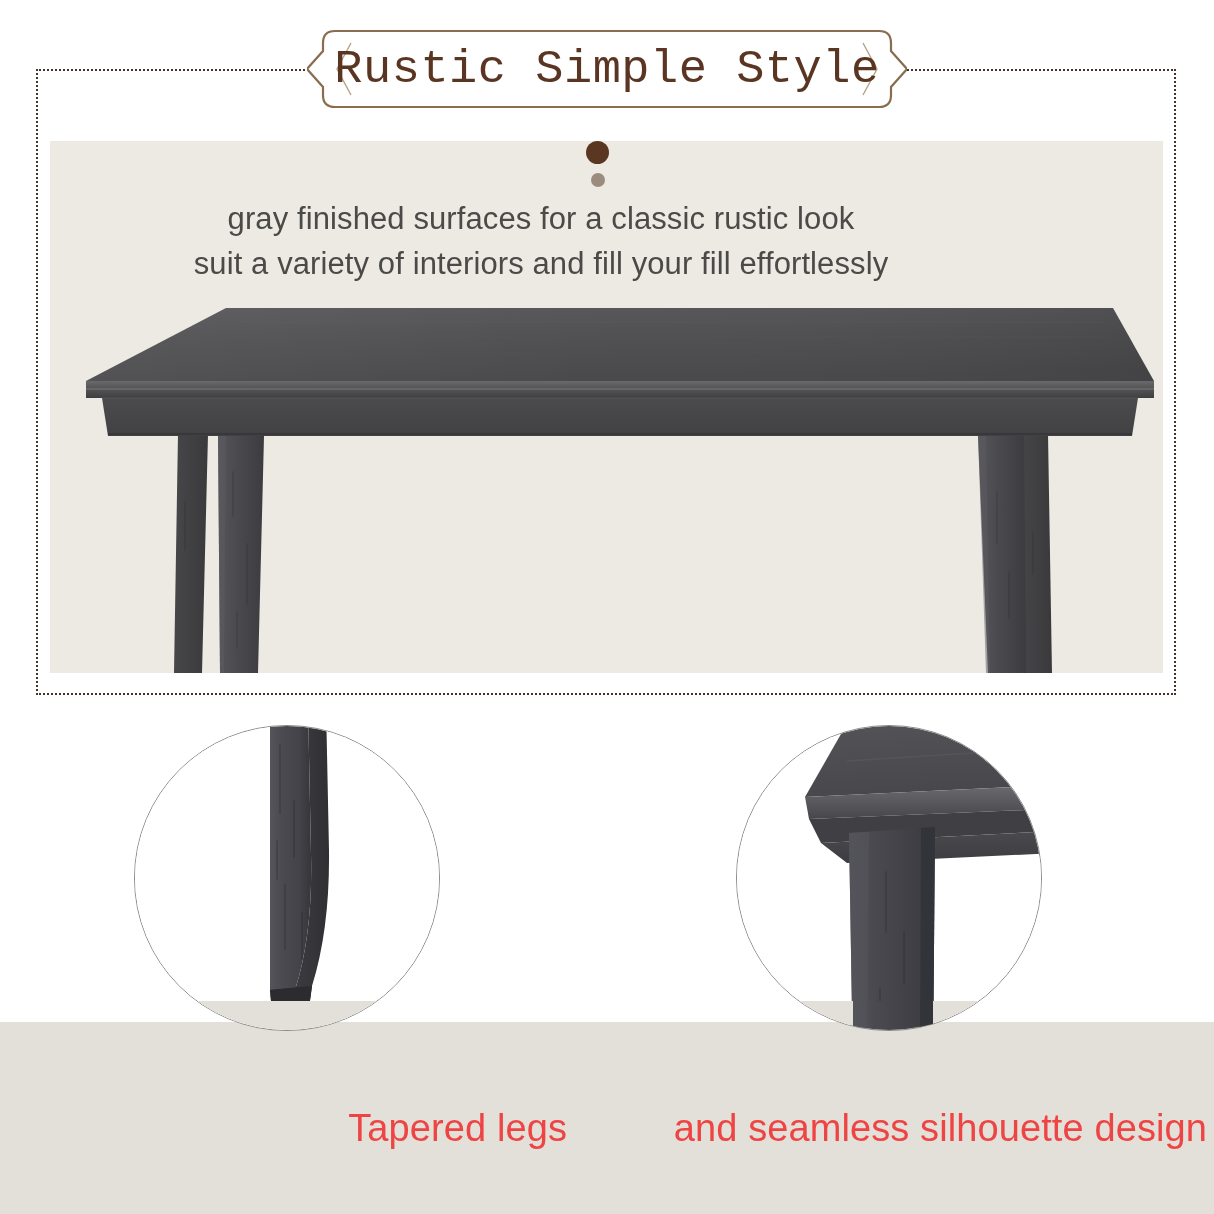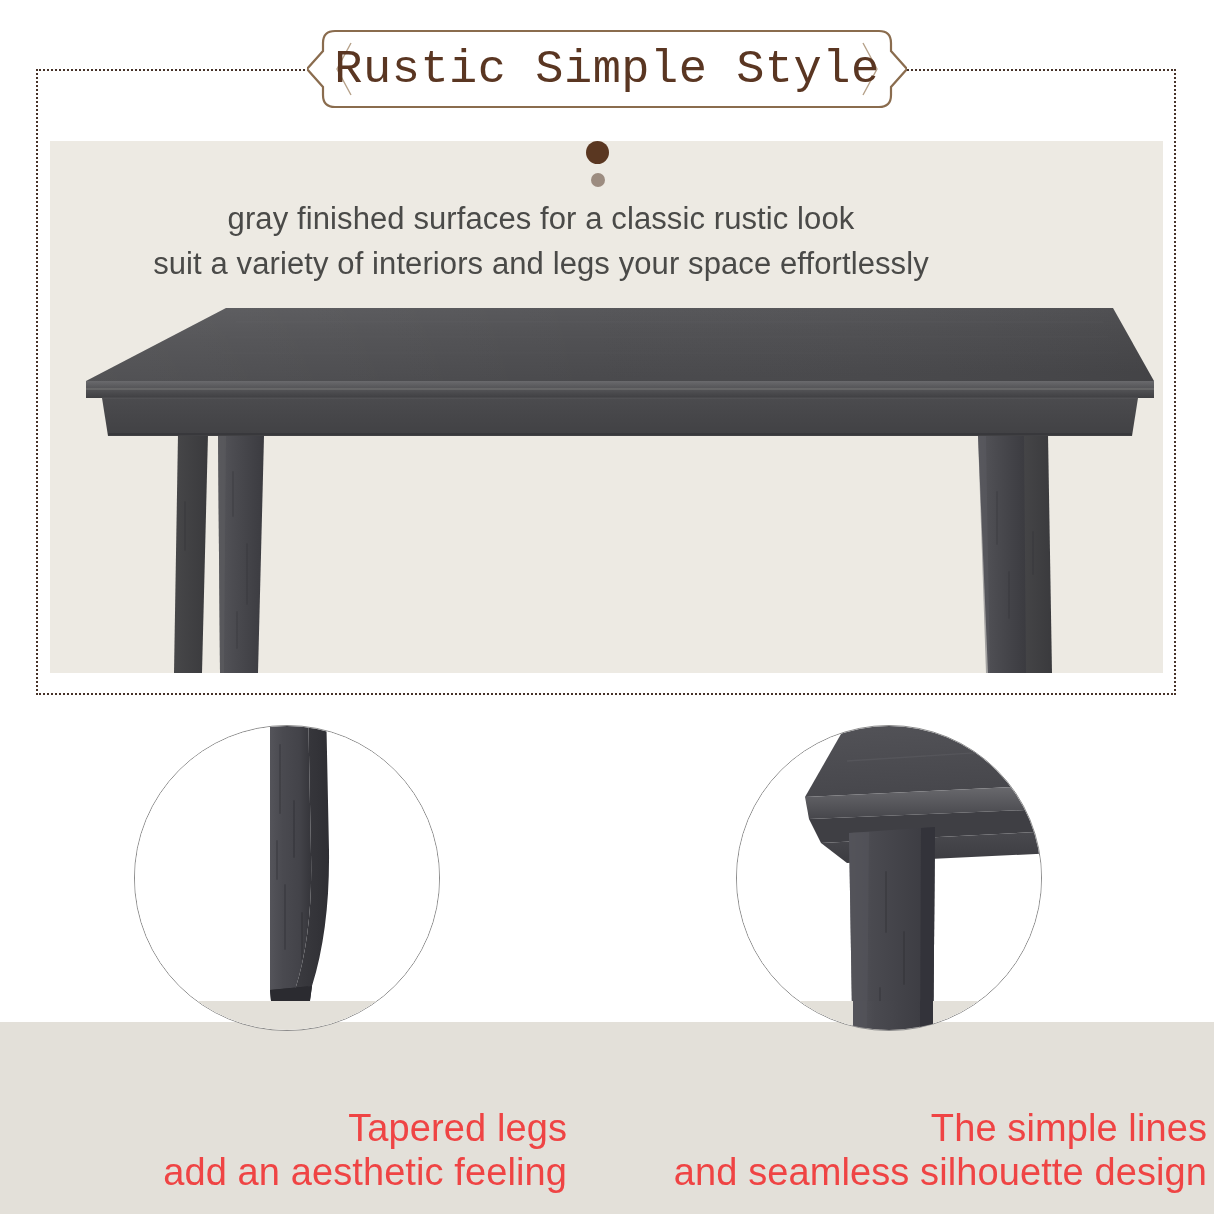--- a/index.html
+++ b/index.html
@@ -231,21 +231,21 @@
       <rect x="982" y="390" width="2" height="44" rx="1"></rect>
     </g>
   </svg>
 </div>
 
 <div class="dot-big"></div>
 <div class="dot-small"></div>
 
 <div class="hero-copy">
   <div>gray finished surfaces for a classic rustic look</div>
-  <div>suit a variety of interiors and legs your space effortlessly</div>
+  <div>suit a variety of interiors and fill your fill effortlessly</div>
 </div>
 
 <div class="title-badge">
   <div class="badge-frame">
     <svg width="600" height="88" viewBox="0 0 600 88" xmlns="http://www.w3.org/2000/svg">
 
       <path d="M28 6 L572 6 Q584 6 584 18 L584 26 L600 44 L584 62 L584 70
                Q584 82 572 82 L28 82 Q16 82 16 70 L16 62 L0 44 L16 26 L16 18
                Q16 6 28 6 Z" fill="#ffffff" stroke="#8a6c4e" stroke-width="2.2"></path>
 
@@ -343,19 +343,17 @@
       <rect x="0" y="300" width="400" height="70" fill="#e3e0d9"></rect>
       <path d="M156 300 L236 300 L236 370 L156 370 Z" fill="url(#legZoom2)"></path>
       <path d="M156 300 L170 300 L170 370 L156 370 Z" fill="#53535a" opacity="0.75"></path>
       <path d="M223 300 L236 300 L236 370 L223 370 Z" fill="#33333a"></path>
     </svg>
   </div>
 </div>
 
 <div class="caption caption-left">
   <span>Tapered legs</span>
-  <span class="l2">add an aesthetic feeling</span>
 </div>
 
 <div class="caption caption-right">
-  <span>The simple lines</span>
   <span class="l2">and seamless silhouette design</span>
 </div>
 
 </body></html>

